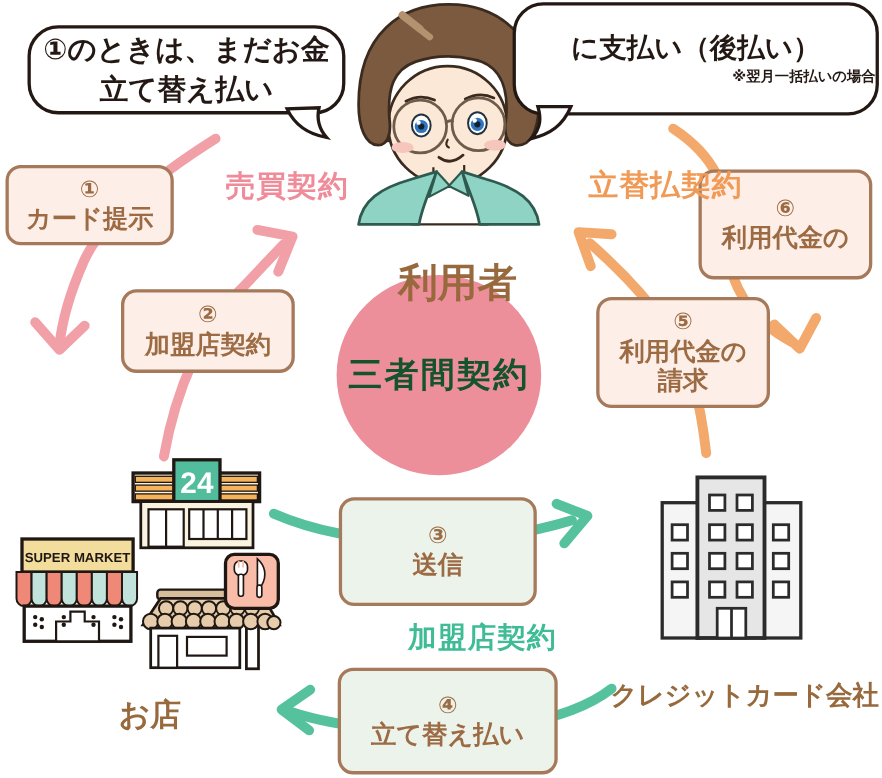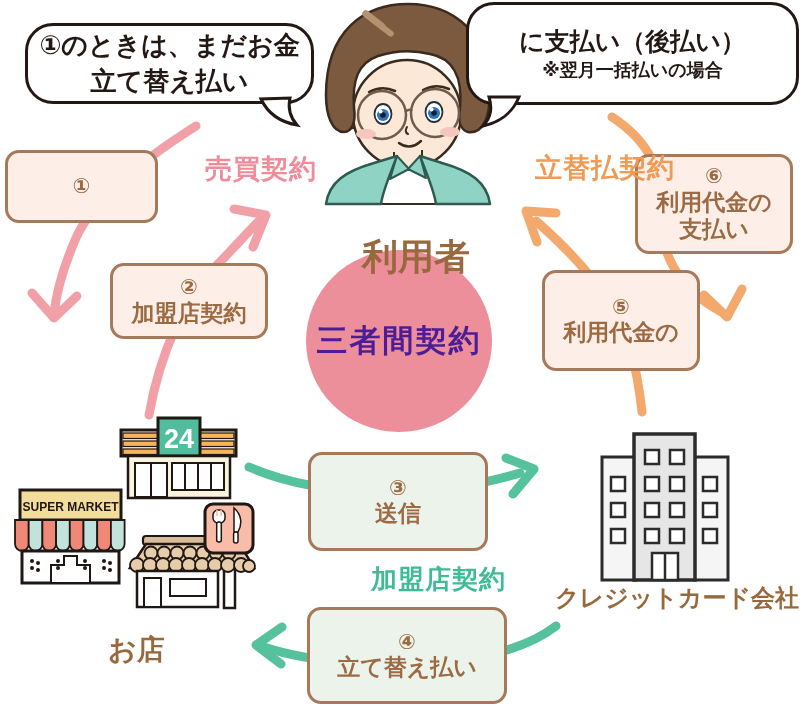--- a/index.html
+++ b/index.html
@@ -10,21 +10,21 @@
   svg.layer{position:absolute;left:0;top:0;pointer-events:none;}
   .z1{z-index:1}.z2{z-index:2}.z4{z-index:4}
 
   .bubble{
     position:absolute;background:#fff;border:3.5px solid #231813;border-radius:28px;
     color:#231813;font-weight:bold;text-align:center;z-index:3;
     display:flex;flex-direction:column;justify-content:center;line-height:1.35;
   }
   .bubble-left{left:25px;top:23px;width:283px;height:75px;font-size:26px;}
   .bubble-right{left:466px;top:2px;width:327px;height:97px;font-size:25px;line-height:1.25;}
-  .bubble-right .note{font-size:18px;margin-top:2px;}
+  .bubble-right .note{font-size:13px;margin-top:2px;text-align:right;}
 
   .step-box{
     position:absolute;border:3px solid #A5795A;border-radius:14px;z-index:5;
     color:#9C6B43;font-weight:bold;text-align:center;box-sizing:border-box;
     display:flex;flex-direction:column;justify-content:center;line-height:1.18;font-size:23px;
   }
   .step-box .num{font-size:21px;}
   .warm{background:#FDEFE8;}
   .mint{background:#EBF3EB;}
   .box1{left:5px;top:150px;width:153px;height:73px;}
@@ -35,25 +35,25 @@
   .box6{left:635px;top:154px;width:158px;height:100px;}
 
   .contract-label{position:absolute;font-weight:bold;z-index:5;letter-spacing:1px;margin-left:40px;}
   .lbl-sale{left:165px;top:151px;font-size:27px;color:#F08C9A;}
   .lbl-advance{left:495px;top:150px;font-size:27px;color:#F09A55;}
   .lbl-merchant{left:331px;top:562px;font-size:26px;color:#3FBC96;}
 
   .actor-label{position:absolute;font-weight:bold;color:#97693C;z-index:5;}
   .lbl-user{left:362px;top:205px;font-size:36px;margin-top:28px;}
   .lbl-shop{left:108px;top:631px;font-size:28px;}
-  .lbl-company{left:555px;top:582px;font-size:24px;}
+  .lbl-company{left:555px;top:616px;font-size:24px;}
 
   .center-circle{
     position:absolute;left:306px;top:250px;width:186px;height:182px;border-radius:50%;
-    background:#ED8E9B;color:#4c1d95;font-weight:bold;font-size:31px;letter-spacing:2px;
+    background:#ED8E9B;color:#14532d;font-weight:bold;font-size:31px;letter-spacing:2px;
     display:flex;align-items:center;justify-content:center;z-index:2;
   }
 </style>
 </head>
 <body>
 
 <div class="canvas">
 
   <svg class="layer z1" width="802" height="707" viewBox="0 0 802 707">
     <g stroke="#F2A0A8" stroke-width="9" fill="none" stroke-linecap="round" stroke-linejoin="round">
@@ -243,41 +243,42 @@
       <line x1="665" y1="553" x2="665" y2="580" stroke="#2B2B2B" stroke-width="2.5"></line>
     </g>
   </svg>
 
   <div class="center-circle">
     <span>三者間契約</span>
   </div>
 
   <div class="step-box warm box1">
     <span class="num">①</span>
+    <span>カード提示</span>
   </div>
   <div class="step-box warm box2">
     <span class="num">②</span>
     <span>加盟店契約</span>
   </div>
   <div class="step-box mint box3">
     <span class="num">③</span>
     <span>送信</span>
   </div>
   <div class="step-box mint box4">
     <span class="num">④</span>
     <span>立て替え払い</span>
   </div>
   <div class="step-box warm box5">
     <span class="num">⑤</span>
     <span>利用代金の</span>
+    <span>請求</span>
   </div>
   <div class="step-box warm box6">
     <span class="num">⑥</span>
     <span>利用代金の</span>
-    <span>支払い</span>
   </div>
 
   <div class="contract-label lbl-sale">売買契約</div>
   <div class="contract-label lbl-merchant">加盟店契約</div>
   <div class="contract-label lbl-advance">立替払契約</div>
 
   <div class="actor-label lbl-user">利用者</div>
   <div class="actor-label lbl-shop">お店</div>
   <div class="actor-label lbl-company">クレジットカード会社</div>
 

